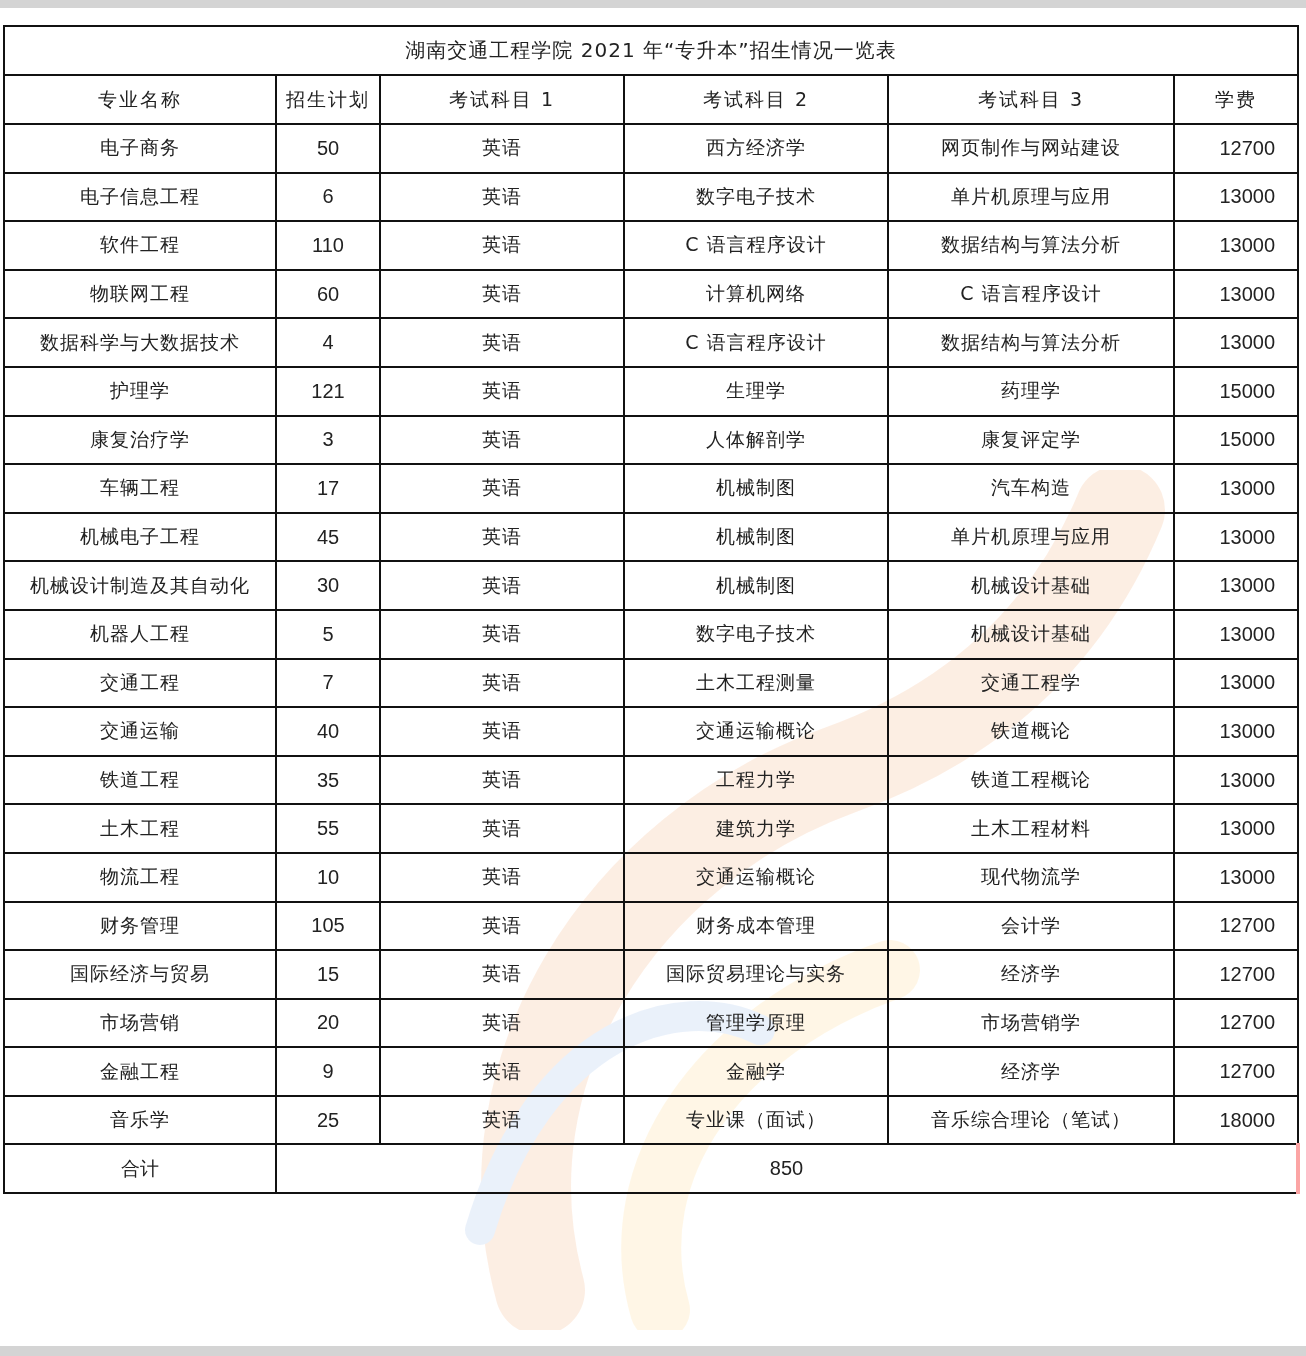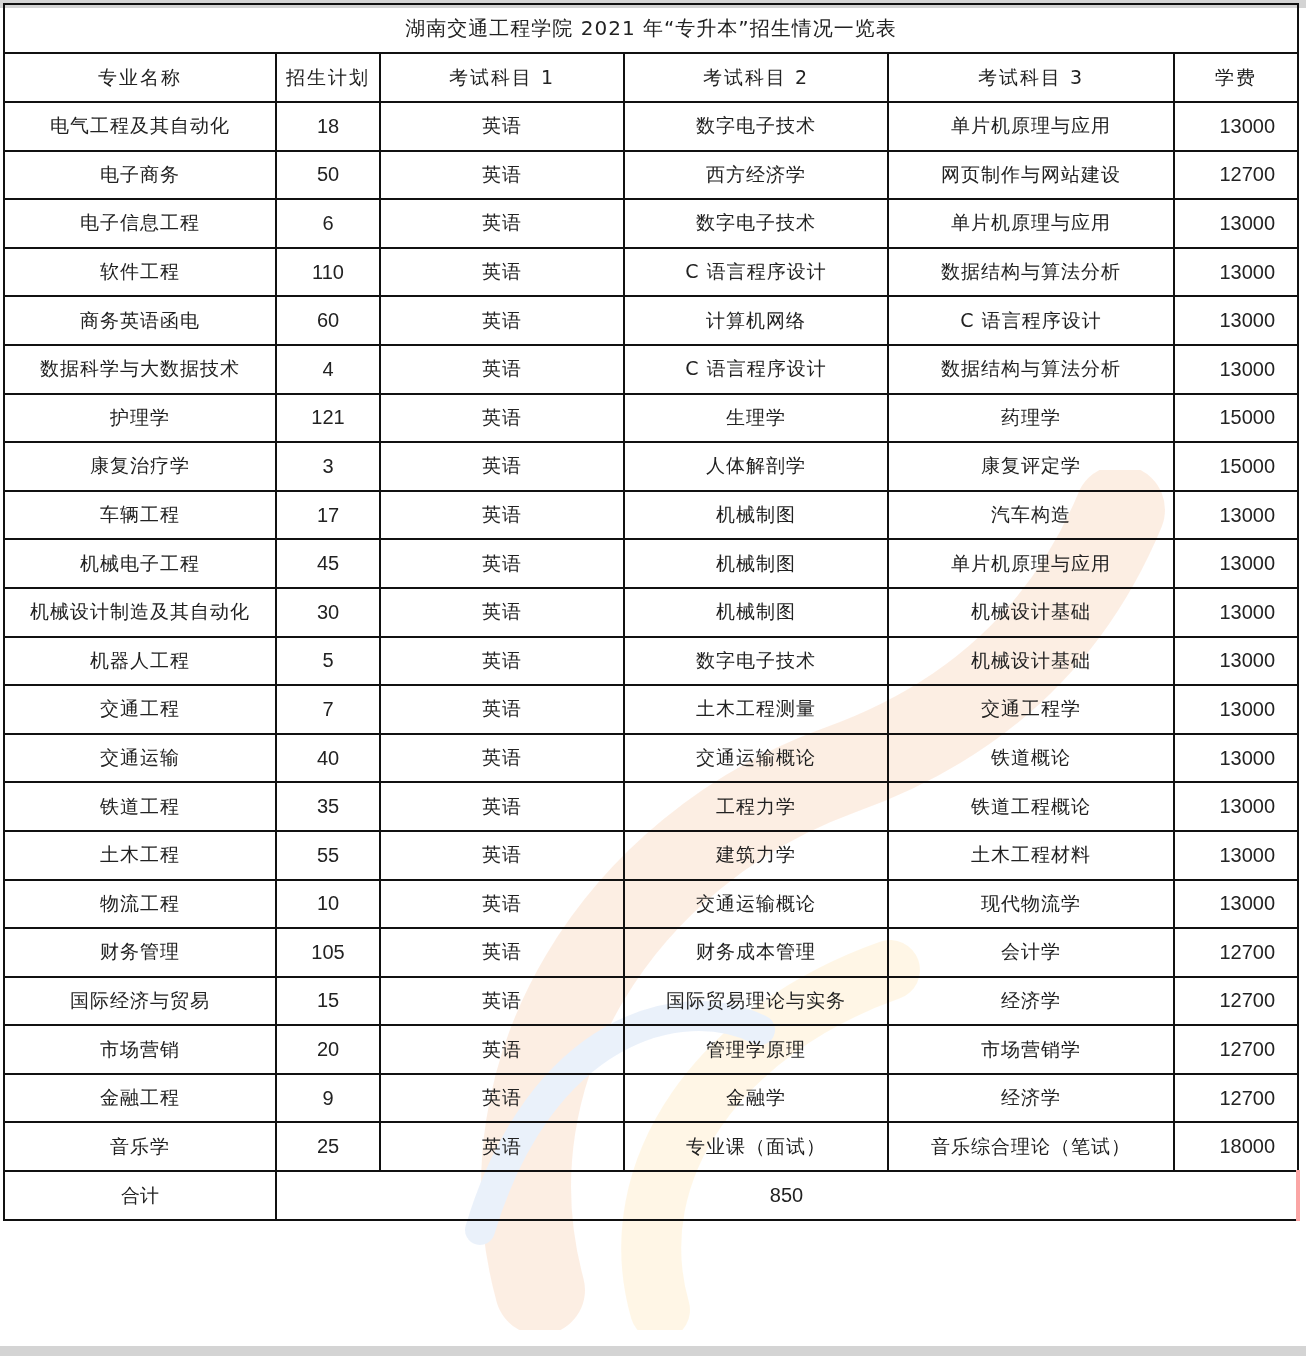--- a/index.html
+++ b/index.html
@@ -20,21 +20,21 @@
     left: 0;
     width: 1306px;
     background: #d4d4d4;
   }
   .band-top { top: 0; height: 8px; }
   .band-bottom { top: 1346px; height: 10px; }
 
   .sheet {
     position: absolute;
     left: 3px;
-    top: 3px;
+    top: 25px;
     width: 1294px;
   }
   table {
     border-collapse: collapse;
     table-layout: fixed;
     width: 1294px;
     background: transparent;
   }
   td, th {
     border: 2px solid #111;
@@ -98,58 +98,50 @@
       </tr>
       <tr class="header-row">
         <th>专业名称</th>
         <th>招生计划</th>
         <th>考试科目 1</th>
         <th>考试科目 2</th>
         <th>考试科目 3</th>
         <th>学费</th>
       </tr>
 
-  <tr class="data-row">
-    <td>电气工程及其自动化</td>
-    <td class="num">18</td>
+
+  <tr class="data-row">
+    <td>电子商务</td>
+    <td class="num">50</td>
+    <td>英语</td>
+    <td>西方经济学</td>
+    <td>网页制作与网站建设</td>
+    <td class="fee">12700</td>
+  </tr>
+
+  <tr class="data-row">
+    <td>电子信息工程</td>
+    <td class="num">6</td>
     <td>英语</td>
     <td>数字电子技术</td>
     <td>单片机原理与应用</td>
     <td class="fee">13000</td>
   </tr>
 
   <tr class="data-row">
-    <td>电子商务</td>
-    <td class="num">50</td>
-    <td>英语</td>
-    <td>西方经济学</td>
-    <td>网页制作与网站建设</td>
-    <td class="fee">12700</td>
-  </tr>
-
-  <tr class="data-row">
-    <td>电子信息工程</td>
-    <td class="num">6</td>
-    <td>英语</td>
-    <td>数字电子技术</td>
-    <td>单片机原理与应用</td>
-    <td class="fee">13000</td>
-  </tr>
-
-  <tr class="data-row">
     <td>软件工程</td>
     <td class="num">110</td>
     <td>英语</td>
     <td>C 语言程序设计</td>
     <td>数据结构与算法分析</td>
     <td class="fee">13000</td>
   </tr>
 
   <tr class="data-row">
-    <td>商务英语函电</td>
+    <td>物联网工程</td>
     <td class="num">60</td>
     <td>英语</td>
     <td>计算机网络</td>
     <td>C 语言程序设计</td>
     <td class="fee">13000</td>
   </tr>
 
   <tr class="data-row">
     <td>数据科学与大数据技术</td>
     <td class="num">4</td>

